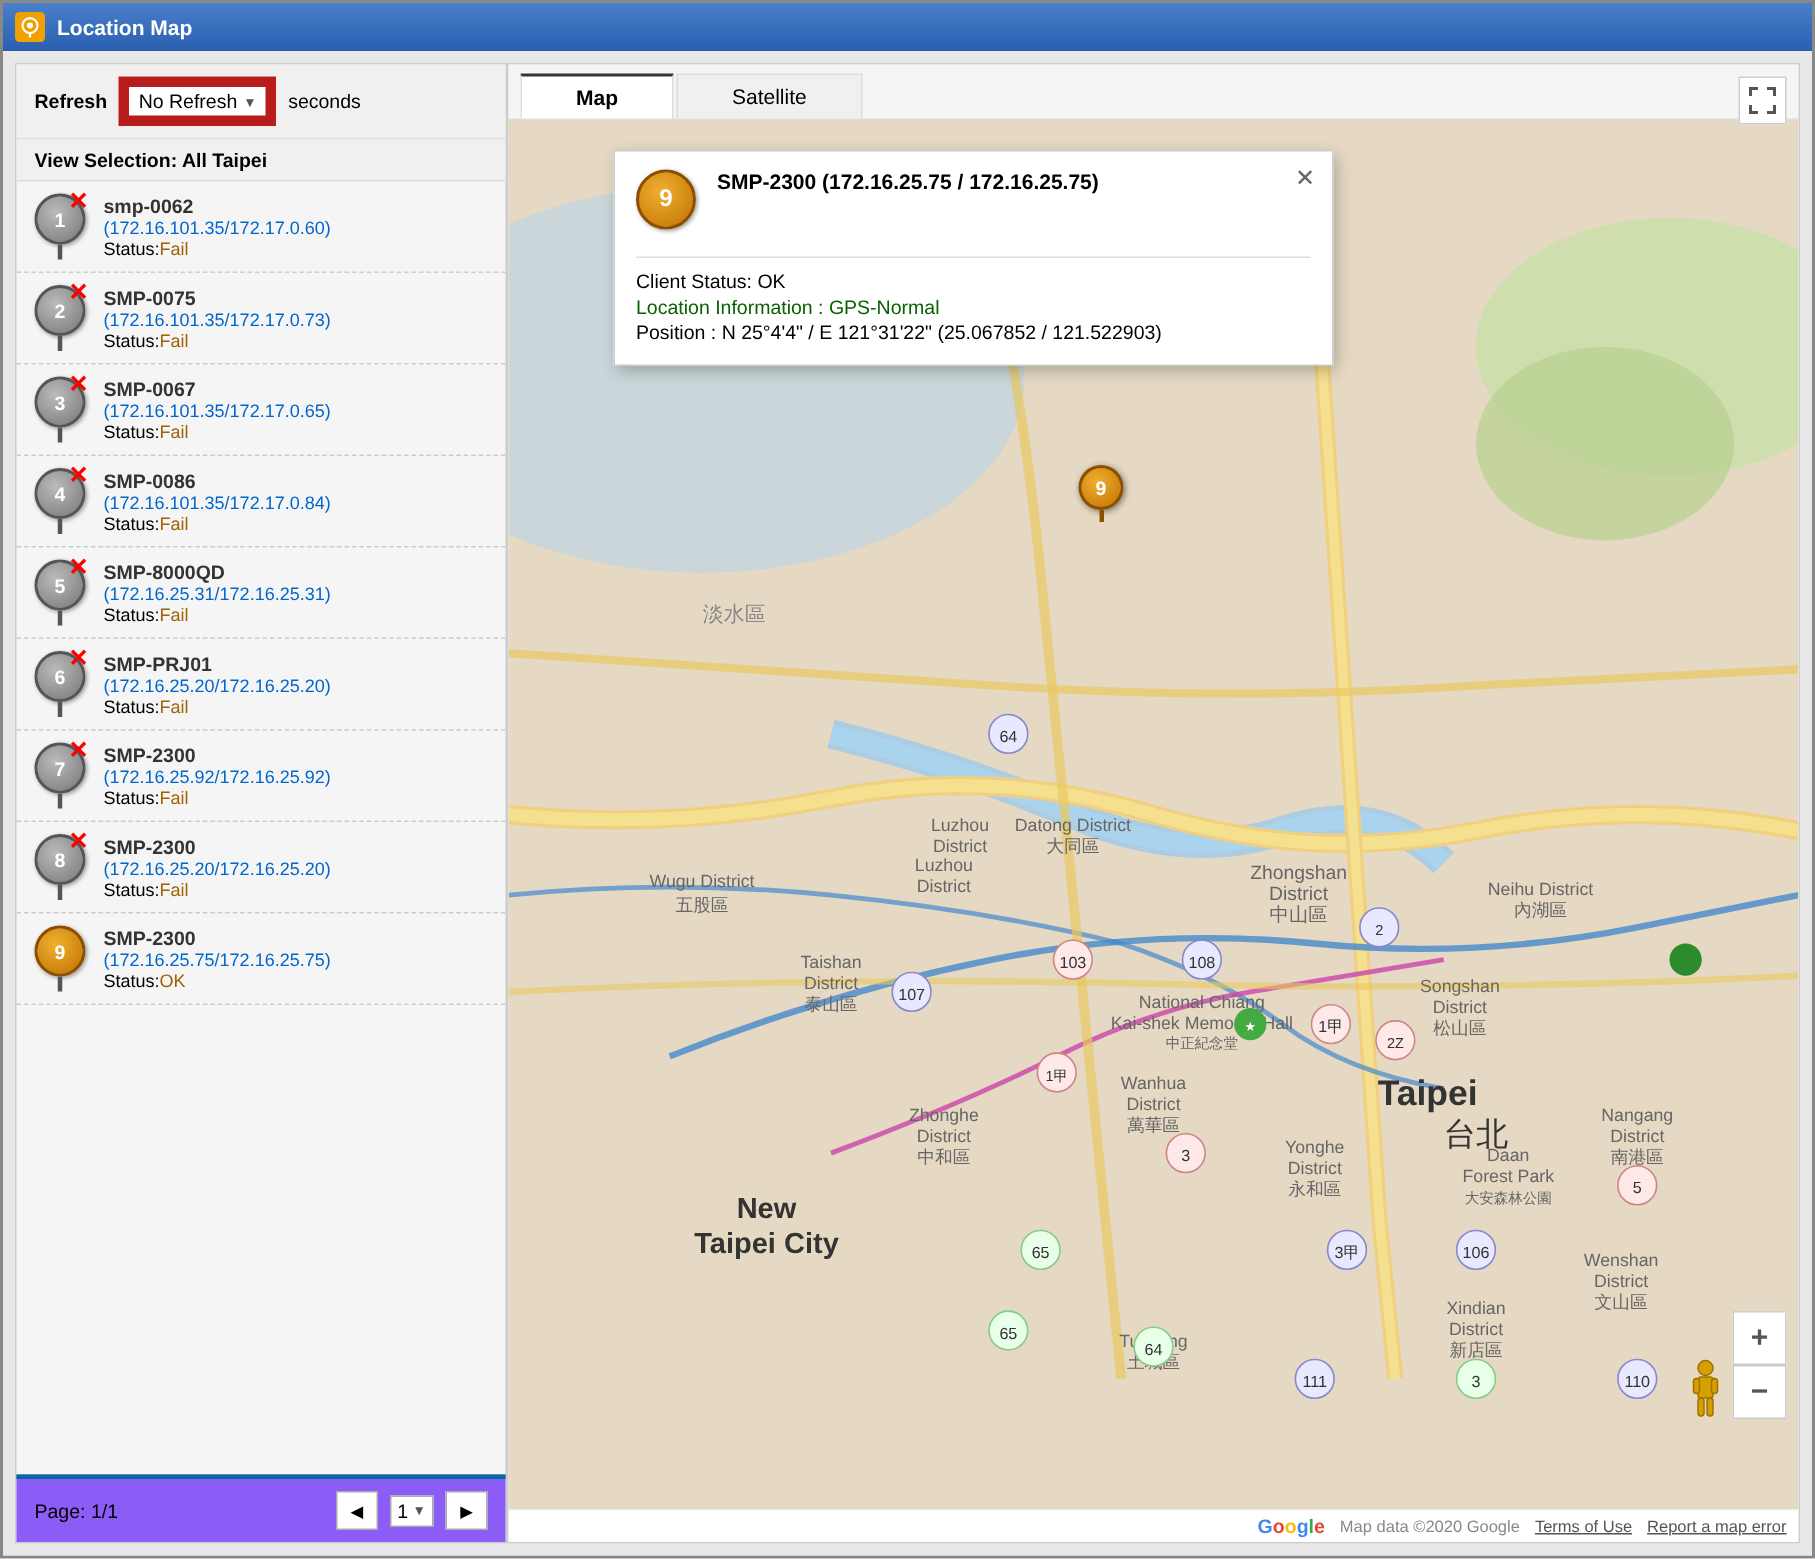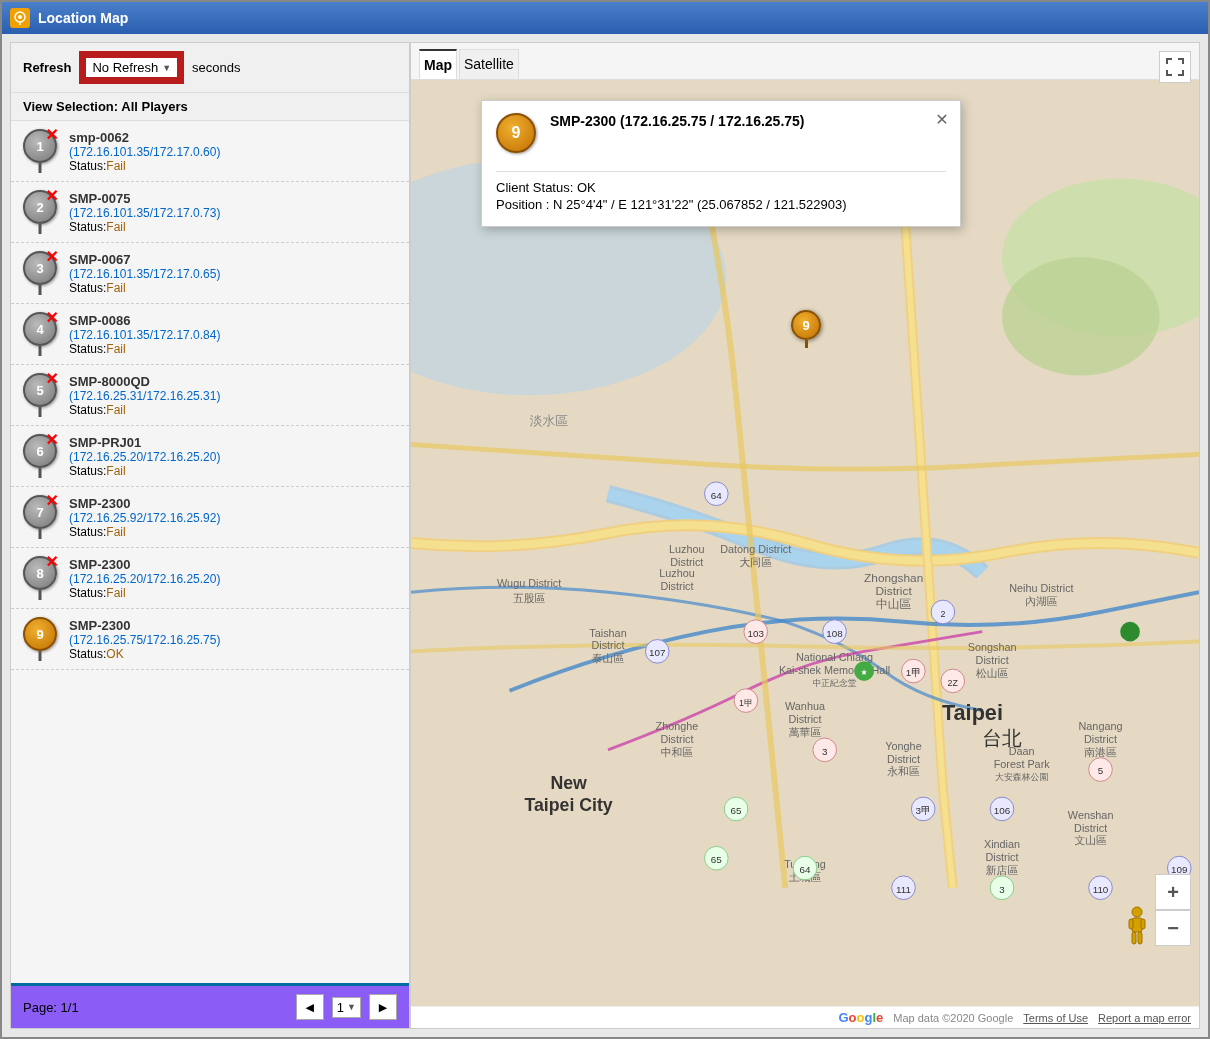--- a/index.html
+++ b/index.html
@@ -22,21 +22,21 @@
       background: #f0a000;
       border-radius: 3px;
       display: flex; align-items: center; justify-content: center;
       font-size: 10px; color: white; font-weight: bold;
     }
     .title-text { font-size: 14px; font-weight: bold; }
 
     .content-area { display: flex; flex: 1; overflow: hidden; background: #e8e8e8; padding: 8px; gap: 0; }
 
     
-    .left-panel { width: 400px; flex-shrink: 0; display: flex; flex-direction: column; background: #f5f5f5; border: 1px solid #ccc; }
+    .left-panel { width: 328px; flex-shrink: 0; display: flex; flex-direction: column; background: #f5f5f5; border: 1px solid #ccc; }
 
     .refresh-bar {
       padding: 8px 12px;
       display: flex;
       align-items: center;
       gap: 8px;
       border-bottom: 1px solid #ddd;
       background: #f0f0f0;
     }
     .refresh-label { font-weight: bold; font-size: 13px; }
@@ -144,21 +144,21 @@
 
     .map-tabs {
       display: flex;
       border-bottom: 1px solid #ddd;
       background: #f5f5f5;
       padding: 6px 8px 0;
       gap: 0;
       flex-shrink: 0;
     }
     .map-tab {
-      padding: 6px 4px;
+      padding: 6px 36px;
       cursor: pointer;
       border: 1px solid #ddd;
       background: #f0f0f0;
       font-size: 14px;
       margin-right: 2px;
       border-bottom: none;
     }
     .map-tab.active {
       background: white;
       border-top: 2px solid #333;
@@ -333,21 +333,21 @@
       <div class="refresh-bar">
         <span class="refresh-label">Refresh</span>
         <div class="refresh-dropdown">
           <span>No Refresh</span>
           <span class="dropdown-arrow">▼</span>
         </div>
         <span class="seconds-label">seconds</span>
       </div>
 
       <div class="view-selection">
-        <span>View Selection: All Players</span>
+        <span>View Selection: All Taipei</span>
       </div>
 
       <div class="player-list" id="player-list">
           <div class="player-item">
             <div class="pin-icon">
               <div class="pin-circle">1<span class="pin-fail-mark">✕</span></div>
               <div class="pin-stem"></div>
             </div>
             <div class="player-info">
               <div class="player-name">smp-0062</div>
@@ -611,20 +611,21 @@
 
         <div class="map-popup">
           <div class="popup-close">✕</div>
           <div class="popup-header">
             <div class="popup-pin">
               <div class="popup-pin-circle">9</div>
             </div>
             <span class="popup-title">SMP-2300 (172.16.25.75 / 172.16.25.75)</span>
           </div>
           <div class="popup-line">Client Status: OK</div>
+          <div class="popup-line popup-highlight">Location Information : GPS-Normal</div>
           <div class="popup-line">Position : N 25°4'4" / E 121°31'22" (25.067852 / 121.522903)</div>
         </div>
 
         <div class="street-view-person">
           <svg viewBox="0 0 24 40" xmlns="http://www.w3.org/2000/svg">
             <circle cx="12" cy="6" r="5" fill="#d4a000" stroke="#a07000" stroke-width="1"></circle>
             <rect x="7" y="12" width="10" height="14" rx="2" fill="#d4a000" stroke="#a07000" stroke-width="1"></rect>
             <rect x="4" y="13" width="4" height="10" rx="2" fill="#d4a000" stroke="#a07000" stroke-width="1"></rect>
             <rect x="16" y="13" width="4" height="10" rx="2" fill="#d4a000" stroke="#a07000" stroke-width="1"></rect>
             <rect x="7" y="26" width="4" height="12" rx="2" fill="#d4a000" stroke="#a07000" stroke-width="1"></rect>

